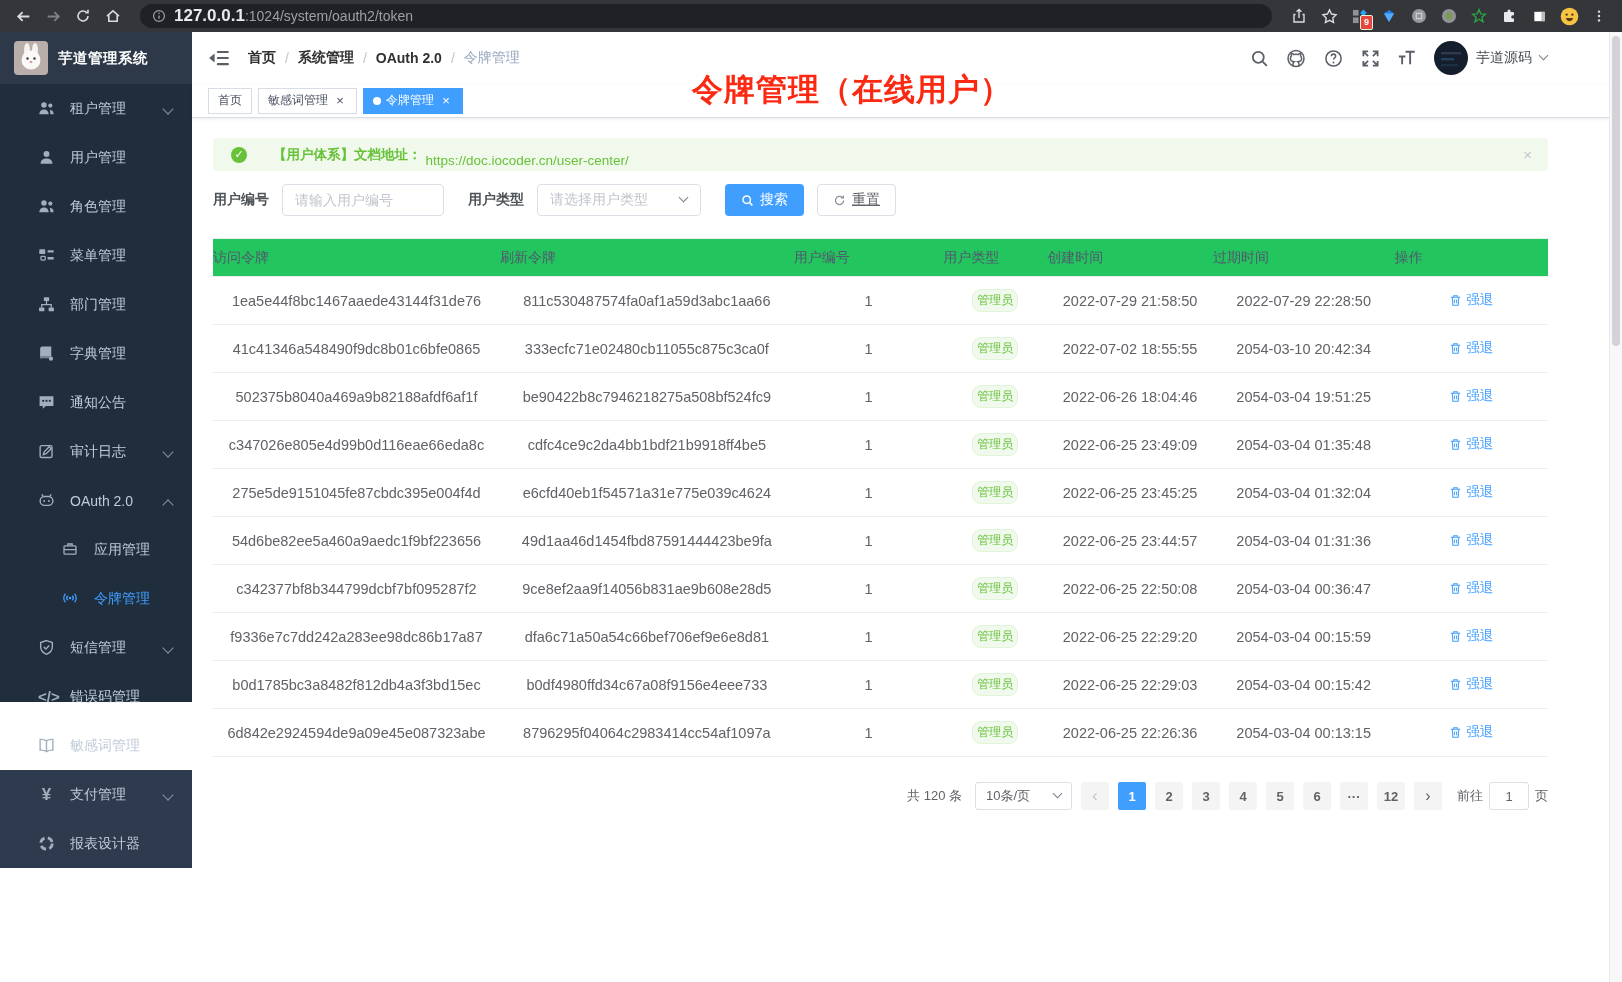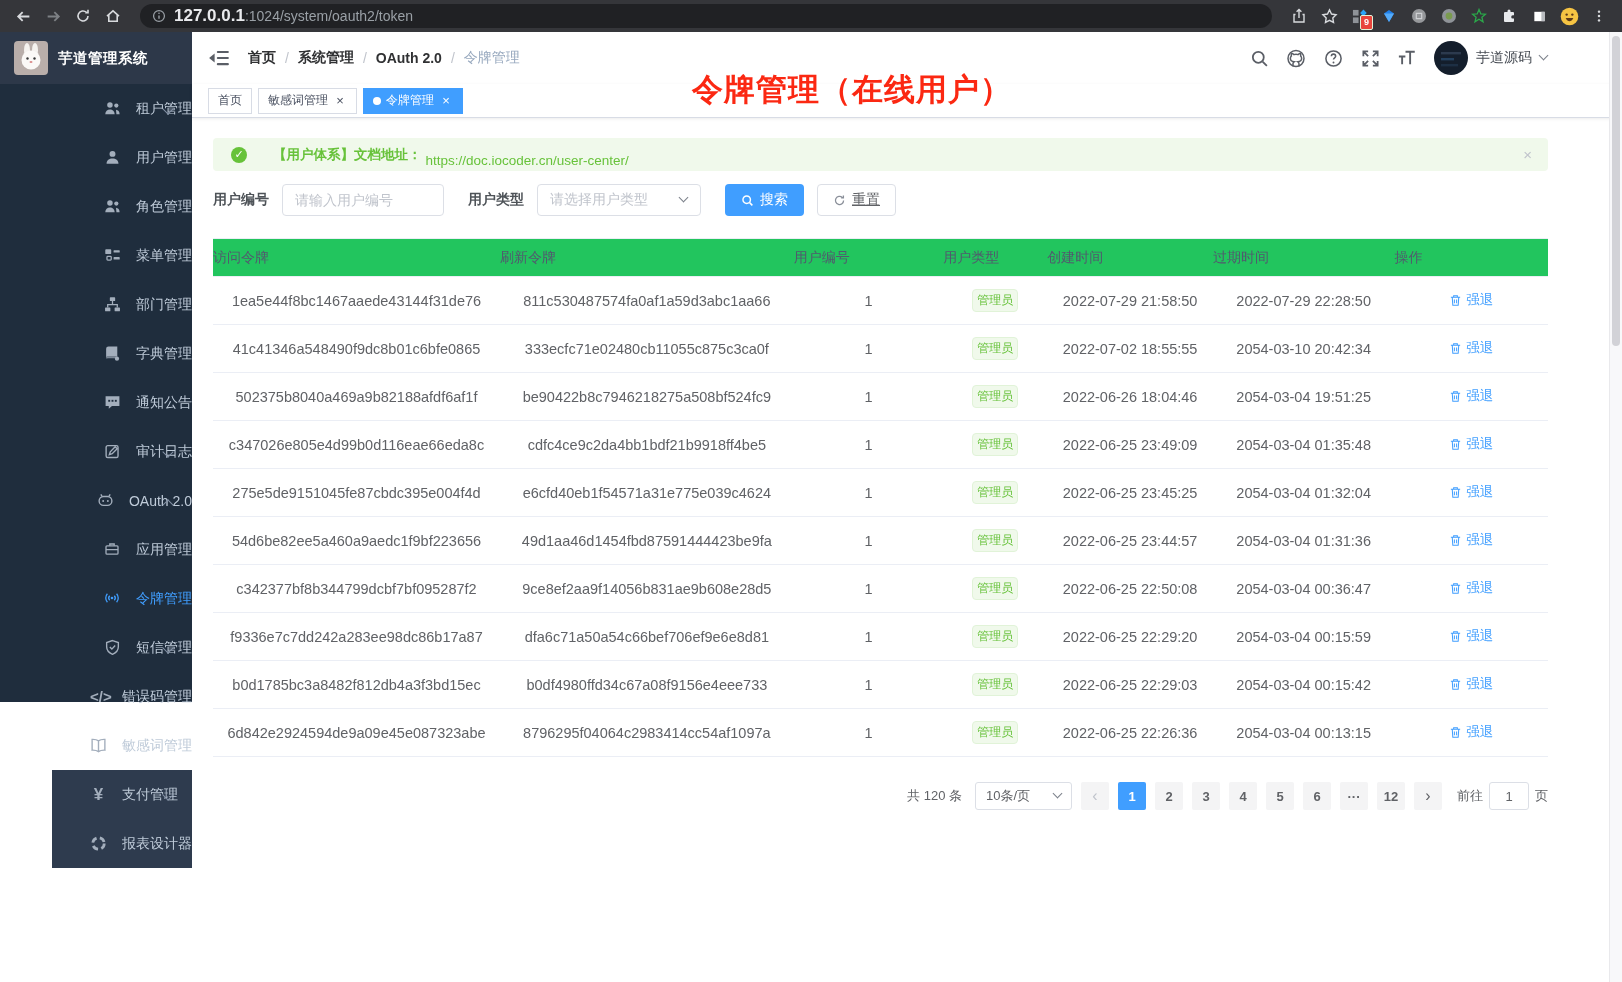--- a/index.html
+++ b/index.html
@@ -17,21 +17,21 @@
   .ext { position:relative; width:22px; height:22px; display:flex; align-items:center; justify-content:center; flex:none; cursor:pointer; color:#d8dadd; }
   .ext .badge { position:absolute; right:-3px; bottom:-3px; background:#e8453c; color:#fff; font-size:9px; line-height:1; padding:2px 3px; border-radius:2px; font-weight:bold; }
 
   
   .app { display:flex; height:670px; }
 
   
   .sidebar { width:192px; background:#1f2d3d; flex:none; display:flex; flex-direction:column; }
   .logo-bar { height:52px; background:#2d3849; display:flex; align-items:center; padding:0 14px; gap:10px; flex:none; cursor:pointer; }
   .logo-bar .title { color:#fff; font-size:14.5px; font-weight:bold; letter-spacing:.5px; }
-  .menu { flex:1; display:flex; flex-direction:column;align-items:flex-end; }
+  .menu { flex:1; display:flex; flex-direction:column; }
   .menu-item { position:relative; height:49px; display:flex; align-items:center; padding-left:38px; font-size:14px; color:#bfcbd9; cursor:pointer; flex:none; }
   .menu-item .mi { width:17px; height:17px; margin-right:15px; color:#a3aebc; flex:none; }
   .menu-item.sub { padding-left:62px; }
   .menu-item.active { color:#409eff; }
   .menu-item.active .mi { color:#409eff; }
   .chev { position:absolute; right:20px; top:50%; width:8px; height:8px; }
   .chev::before { content:""; position:absolute; left:0; top:-4px; width:7px; height:7px; border-right:1.6px solid #8492a6; border-bottom:1.6px solid #8492a6; transform:rotate(45deg); }
   .chev.up::before { transform:rotate(-135deg); top:0; }
   .root-group { background:#2e3b4e; flex:1; }
   .glyph-icon { font-size:15px; line-height:17px; text-align:center; font-weight:bold; }
@@ -80,21 +80,21 @@
   .gap24 { width:24px; } .gap13 { width:13px; }
   .btn { height:32px; border-radius:4px; display:inline-flex; align-items:center; justify-content:center; gap:6px; font-size:14px; cursor:pointer; border:1px solid transparent; padding:0 15px; font-family:inherit; }
   .btn-primary { background:#409eff; color:#fff; }
   .btn-plain { background:#fff; color:#606266; border-color:#dcdfe6;text-decoration:underline; }
   .btn svg { flex:none; }
 
   
   table { width:100%; border-collapse:collapse; table-layout:fixed; margin-top:22px; }
   thead th { background:#22c55e; color:#515a6e; font-weight:normal; font-size:14px; height:38px; text-align:left; border-bottom:1px solid #ebeef5; border-top:1px solid #ebeef5; }
   tbody td { height:48px; text-align:center; color:#606266; font-size:14.5px; border-bottom:1px solid #ebeef5; overflow:hidden; white-space:nowrap; }
-  .badge { display:inline-block; padding:2px 4px; font-size:12px; color:#67c23a; background:#f0f9eb; border:1px solid #e1f3d8; border-radius:4px; line-height:17px; }
+  .badge { display:inline-block; padding:2px 4px; font-size:12px; color:#67c23a; background:#f0f9eb; border:1px solid #e1f3d8; border-radius:9px; line-height:17px; }
   .action-link { color:#409eff; cursor:pointer; display:inline-flex; align-items:center; gap:4px; font-size:13.5px; text-decoration:none; }
 
   
   .pagination { display:flex; align-items:center; justify-content:flex-end; margin-top:25px; gap:9px; }
   .ptotal { color:#606266; font-size:13px; margin-right:4px; }
   .psize { width:97px; height:28px; border:1px solid #dcdfe6; border-radius:3px; display:flex; align-items:center; padding:0 22px 0 10px; position:relative; color:#606266; font-size:13px; cursor:pointer; }
   .psize .caret { position:absolute; right:9px; top:11px; }
   .pbtn { min-width:28px; height:28px; background:#f4f4f5; border-radius:2px; display:flex; align-items:center; justify-content:center; color:#606266; font-size:13px; font-weight:bold; cursor:pointer; padding:0 4px; }
   .pbtn.arrow { font-size:16px; font-weight:normal; }
   .pbtn.disabled { color:#c0c4cc; cursor:default; }

